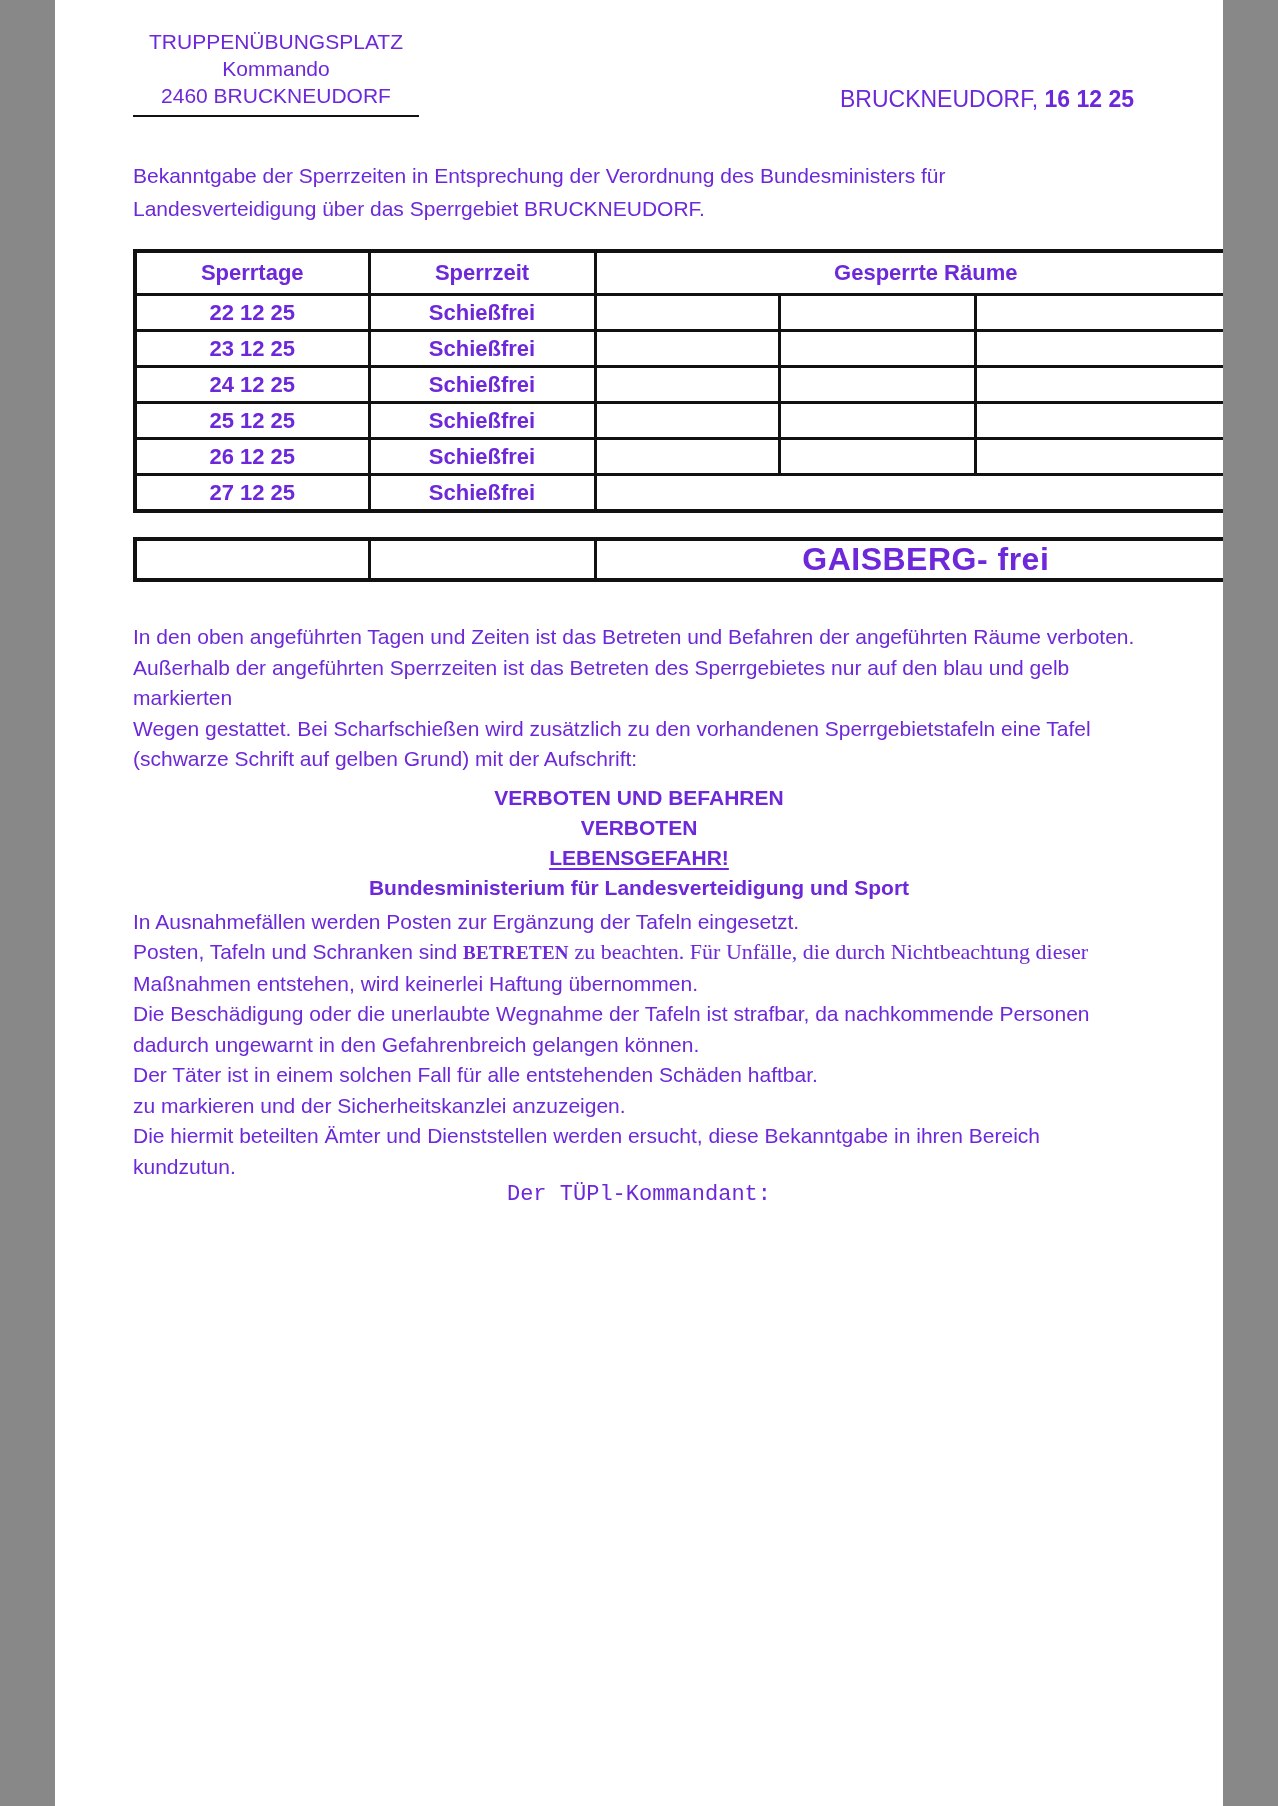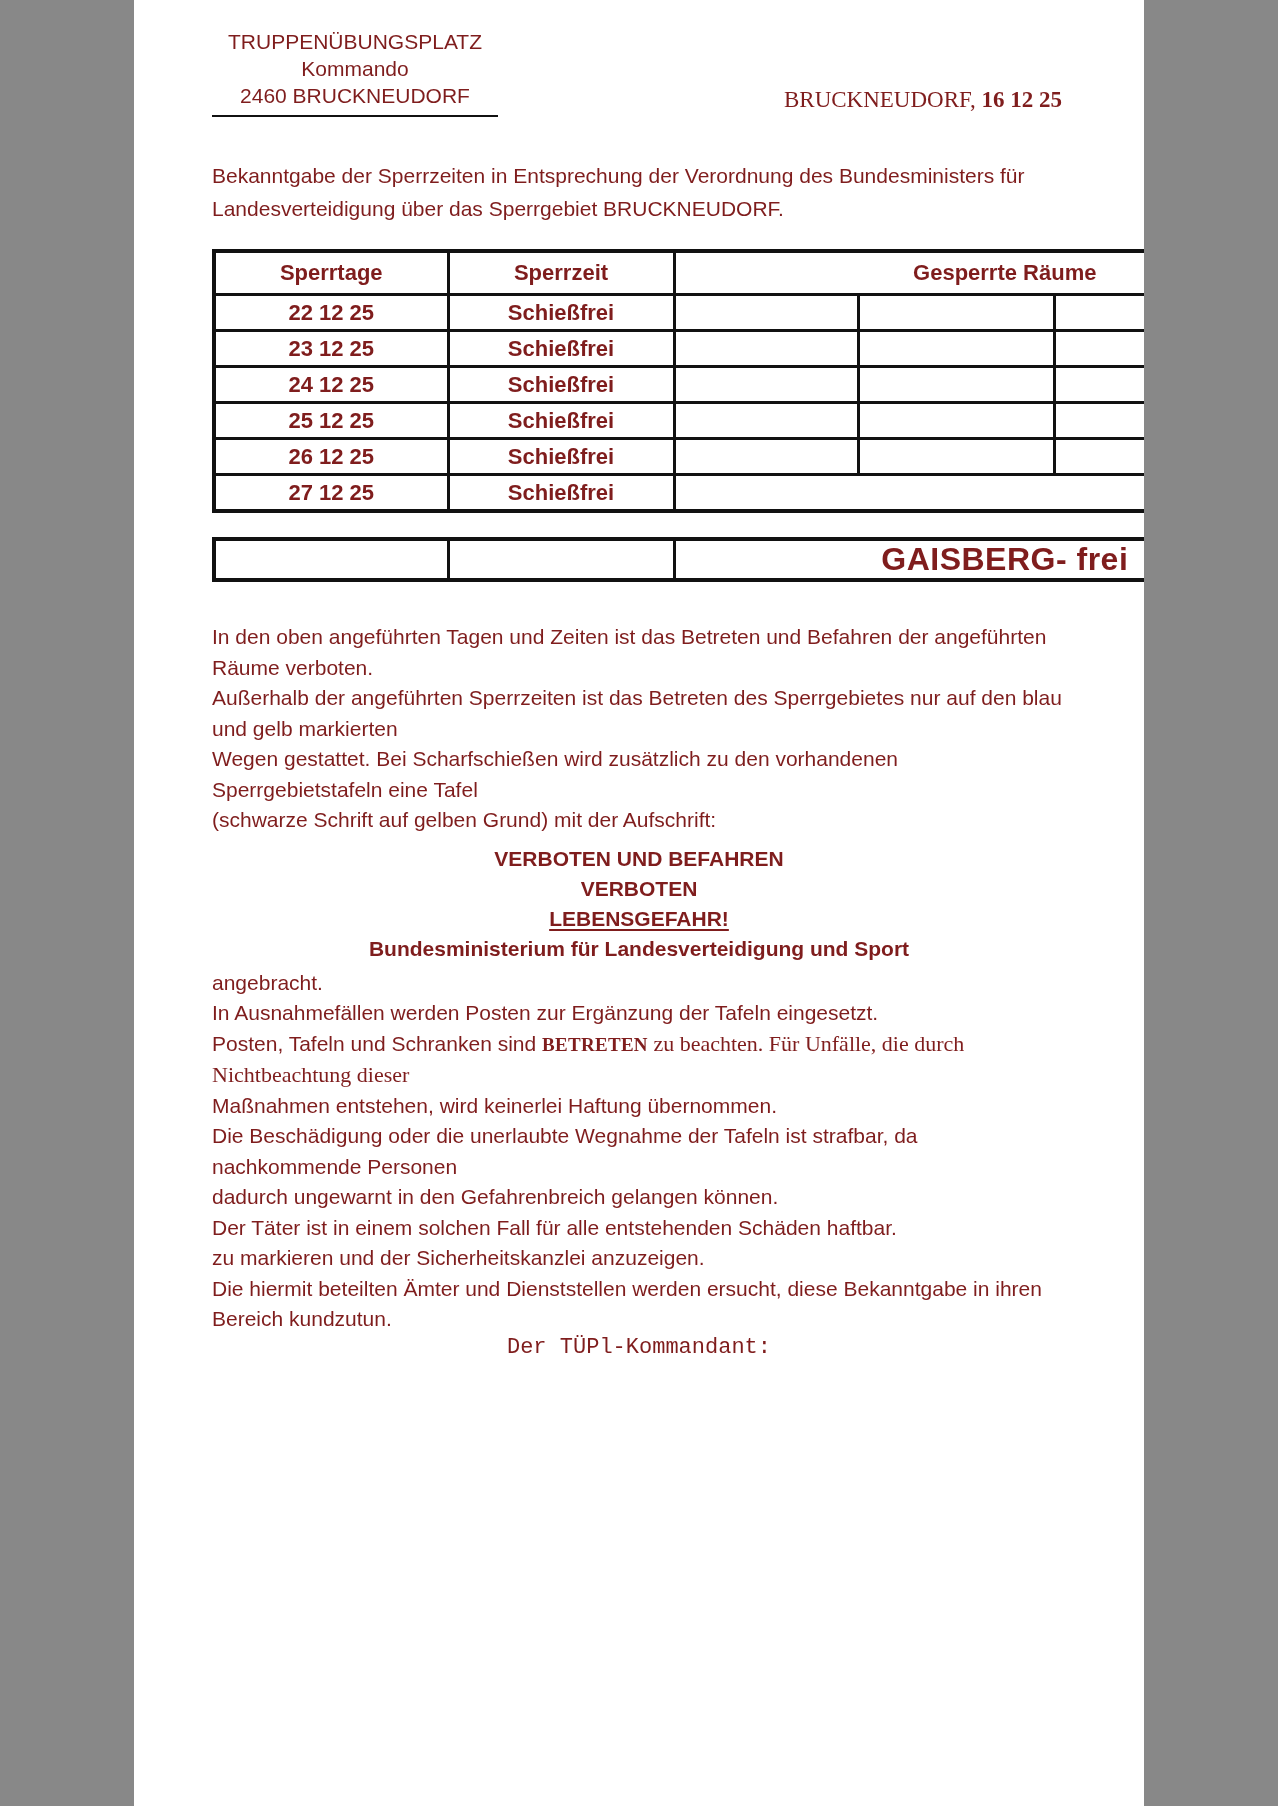--- a/index.html
+++ b/index.html
@@ -1,43 +1,42 @@
 <!DOCTYPE html>
 <html lang="de"><head>
 <meta charset="utf-8">
 <style>
   html, body { margin: 0; padding: 0; background: #888; }
   .page {
     position: relative;
-    width: 1010px;
+    width: 1168px;
     height: 1806px;
     margin: 0 auto;
     background: #ffffff;
-    color: #7f1d1d;
+    color: #6d28d9;
     font-family: "Liberation Sans", sans-serif;
     overflow: hidden;
   }
   .content { padding: 0 78px; }
 
   
   .doc-header { position: relative; padding-top: 28px; }
   .letterhead {
     width: 286px;
     text-align: center;
     font-size: 21px;
     line-height: 27px;
     padding-bottom: 6px;
     border-bottom: 2px solid #111;
   }
   .dateline {
     position: absolute;
-    right: 4px;
+    right: 11px;
     bottom: 4px;
     font-size: 23px;
-    font-family: Liberation Serif, serif;
   }
   .dateline .bold { font-weight: bold; }
 
   
   .intro {
     margin-top: 42px;
     font-size: 21px;
     line-height: 33px;
     max-width: 900px;
   }
@@ -217,21 +216,20 @@
       <div class="body-line">Wegen gestattet. Bei Scharfschießen wird zusätzlich zu den vorhandenen Sperrgebietstafeln eine Tafel</div>
       <div class="body-line">(schwarze Schrift auf gelben Grund) mit der Aufschrift:</div>
 
       <div class="notice">
         <div>VERBOTEN UND BEFAHREN</div>
         <div>VERBOTEN</div>
         <div class="underlined">LEBENSGEFAHR!</div>
         <div>Bundesministerium für Landesverteidigung und Sport</div>
       </div>
 
-      <div class="body-line">angebracht.</div>
       <div class="body-line">In Ausnahmefällen werden Posten zur Ergänzung der Tafeln eingesetzt.</div>
       <div class="body-line"><span>Posten, Tafeln und Schranken sind </span><span class="serif-caps">BETRETEN</span><span class="serif-seg"> zu beachten. Für Unfälle, die durch Nichtbeachtung dieser</span></div>
       <div class="body-line">Maßnahmen entstehen, wird keinerlei Haftung übernommen.</div>
       <div class="body-line">Die Beschädigung oder die unerlaubte Wegnahme der Tafeln ist strafbar, da nachkommende Personen</div>
       <div class="body-line">dadurch ungewarnt in den Gefahrenbreich gelangen können.</div>
       <div class="body-line">Der Täter ist in einem solchen Fall für alle entstehenden Schäden haftbar.</div>
       <div class="body-line">zu markieren und der Sicherheitskanzlei anzuzeigen.</div>
       <div class="body-line">Die hiermit beteilten Ämter und Dienststellen werden ersucht, diese Bekanntgabe in ihren Bereich kundzutun.</div>
     </div>
 

